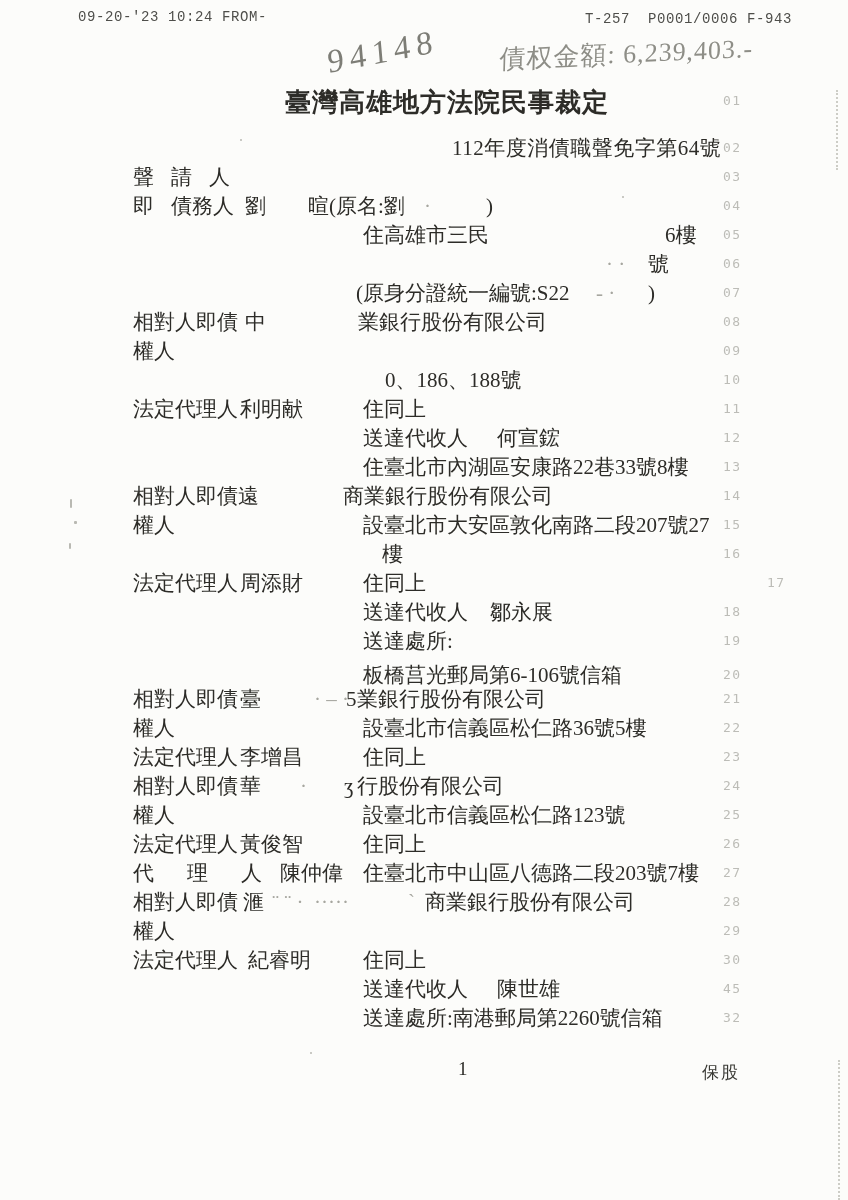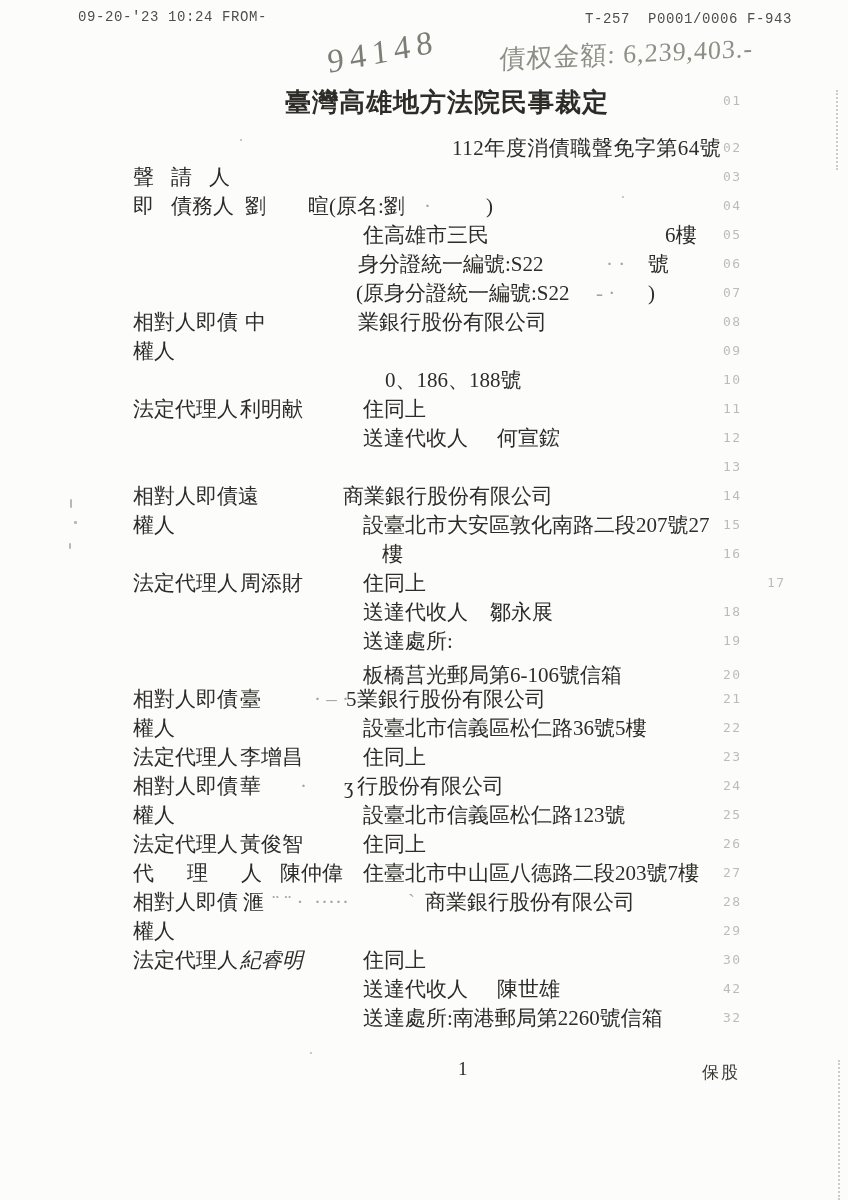--- a/index.html
+++ b/index.html
@@ -69,21 +69,20 @@
       <span class="seg faint" style="left: 424px;">·</span>
       <span class="seg" style="left: 486px;">)</span>
       <span class="ln" style="left: 723px;">04</span>
     </div>
     <div class="doc-row" style="top: 222px;">
       <span class="seg" style="left: 363px;">住高雄市三民</span>
       <span class="seg" style="left: 665px;">6樓</span>
       <span class="ln" style="left: 723px;">05</span>
     </div>
     <div class="doc-row" style="top: 251px;">
-      <span class="seg" style="left: 358px;">身分證統一編號:S22</span>
       <span class="seg faint" style="left: 606px;">· ·</span>
       <span class="seg" style="left: 648px;">號</span>
       <span class="ln" style="left: 723px;">06</span>
     </div>
     <div class="doc-row" style="top: 280px;">
       <span class="seg" style="left: 356px;">(原身分證統一編號:S22</span>
       <span class="seg faint" style="left: 596px;">‐ ·</span>
       <span class="seg" style="left: 648px;">)</span>
       <span class="ln" style="left: 723px;">07</span>
     </div>
@@ -106,20 +105,21 @@
       <span class="seg" style="left: 240px;">利明献</span>
       <span class="seg" style="left: 363px;">住同上</span>
       <span class="ln" style="left: 723px;">11</span>
     </div>
     <div class="doc-row" style="top: 425px;">
       <span class="seg" style="left: 363px;">送達代收人</span>
       <span class="seg" style="left: 497px;">何宣鋐</span>
       <span class="ln" style="left: 723px;">12</span>
     </div>
     <div class="doc-row" style="top: 454px;">
+      <span class="seg" style="left: 363px;">住臺北市內湖區安康路22巷33號8樓</span>
       <span class="ln" style="left: 723px;">13</span>
     </div>
     <div class="doc-row" style="top: 483px;">
       <span class="seg" style="left: 133px;">相對人即債</span>
       <span class="seg" style="left: 238px;">遠</span>
       <span class="seg" style="left: 343px;">商業銀行股份有限公司</span>
       <span class="ln" style="left: 723px;">14</span>
     </div>
     <div class="doc-row" style="top: 512px;">
       <span class="seg" style="left: 133px;">權人</span>
@@ -202,28 +202,28 @@
       <span class="seg faint" style="left: 408px;">`</span>
       <span class="seg" style="left: 425px;">商業銀行股份有限公司</span>
       <span class="ln" style="left: 723px;">28</span>
     </div>
     <div class="doc-row" style="top: 918px;">
       <span class="seg" style="left: 133px;">權人</span>
       <span class="ln" style="left: 723px;">29</span>
     </div>
     <div class="doc-row" style="top: 947px;">
       <span class="seg" style="left: 133px;">法定代理人</span>
-      <span class="seg" style="left: 240px; font-style: italic;">紀睿明</span>
+      <span class="seg" style="left: 248px;">紀睿明</span>
       <span class="seg" style="left: 363px;">住同上</span>
       <span class="ln" style="left: 723px;">30</span>
     </div>
     <div class="doc-row" style="top: 976px;">
       <span class="seg" style="left: 363px;">送達代收人</span>
       <span class="seg" style="left: 497px;">陳世雄</span>
-      <span class="ln" style="left: 723px;">42</span>
+      <span class="ln" style="left: 723px;">45</span>
     </div>
     <div class="doc-row" style="top: 1005px;">
       <span class="seg" style="left: 363px;">送達處所:南港郵局第2260號信箱</span>
       <span class="ln" style="left: 723px;">32</span>
     </div>
   </div>
 
 <div class="abs footer-txt" style="left:458px;top:1058px;">1</div>
 <div class="abs stamp-txt" style="left:702px;top:1061px;">保股</div>
 

